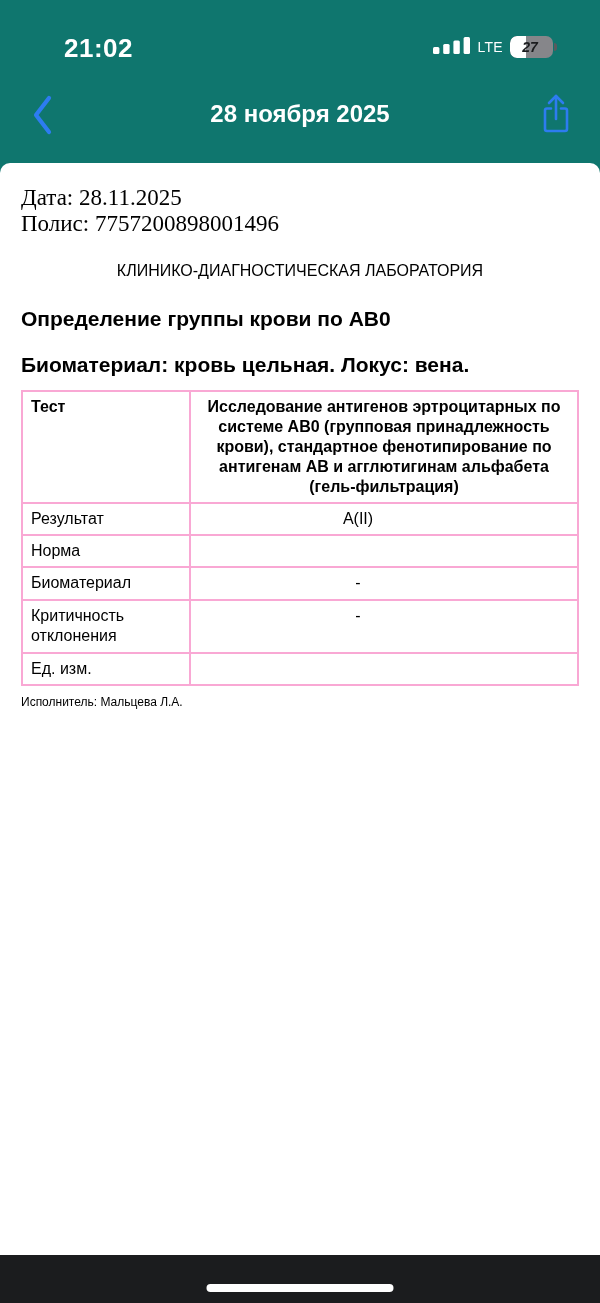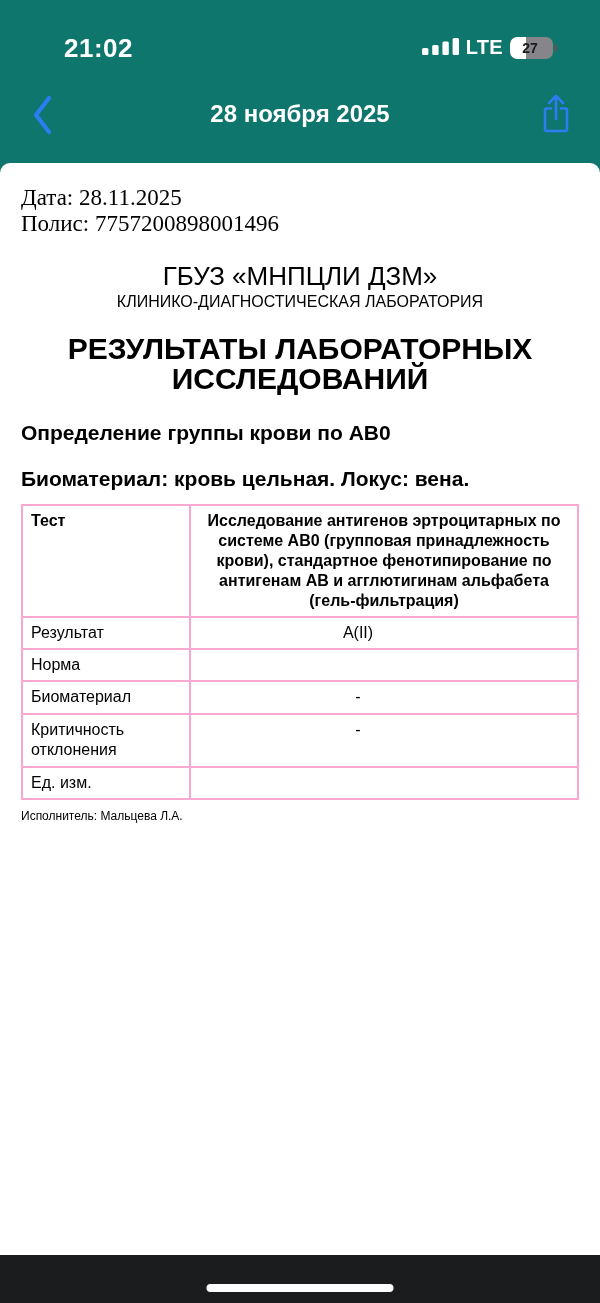--- a/index.html
+++ b/index.html
@@ -5,26 +5,26 @@
   html,body{margin:0;padding:0;background:#000;}
   .screen{
     position:relative;width:600px;height:1303px;overflow:hidden;
     background:#0f766e;font-family:"Liberation Sans",sans-serif;
     -webkit-font-smoothing:antialiased;
   }
   
   .status-bar{position:absolute;top:0;left:0;width:600px;height:70px;}
   .status-time{position:absolute;left:64px;top:33px;color:#fff;font-size:26px;font-weight:600;letter-spacing:.5px;}
   .status-right{position:absolute;right:47px;top:36px;display:flex;align-items:center;gap:7px;}
-  .net-label{color:#fff;font-size:20px;font-weight:700;letter-spacing:.3px;}
+  .net-label{color:#fff;font-size:14px;font-weight:400;letter-spacing:.3px;}
   .battery{position:relative;width:43px;height:22px;}
   .battery-body{position:absolute;left:0;top:0;width:43px;height:22px;border-radius:7px;background:#86868a;overflow:hidden;}
   .battery-fill{position:absolute;left:0;top:0;width:38%;height:100%;background:#fff;border-radius:7px 0 0 7px;}
   .battery-num{position:absolute;left:0;top:0;width:40px;height:22px;display:flex;align-items:center;justify-content:center;
-    font-size:14px;font-weight:700;color:#1b1c1e;}
+    font-size:14px;font-weight:700;color:#1b1c1e;font-style:italic;}
   .battery-cap{position:absolute;right:-4px;top:7px;width:3px;height:8px;border-radius:0 3px 3px 0;background:#5a5a5e;}
   
   .nav-bar{position:absolute;top:70px;left:0;width:600px;height:93px;}
   .back-button{position:absolute;left:22px;top:22px;width:40px;height:50px;display:flex;align-items:center;justify-content:center;cursor:pointer;}
   .nav-title{position:absolute;left:0;top:30px;width:600px;text-align:center;color:#fff;font-size:24px;font-weight:600;}
   .share-button{position:absolute;right:22px;top:20px;width:44px;height:52px;display:flex;align-items:center;justify-content:center;cursor:pointer;}
   
   .page{
     position:absolute;top:163px;left:0;width:600px;height:1188px;
     background:#ffffff;border-radius:10px;color:#000;
@@ -103,25 +103,23 @@
       </span>
     </div>
   </div>
 
   <div class="page">
     <div class="page-inner">
       <div class="meta-line">Дата: 28.11.2025</div>
       <div class="meta-line">Полис: 7757200898001496</div>
 
       <div class="org-block">
-        <div class="org-name">ГБУЗ «МНПЦЛИ ДЗМ»</div>
         <div class="org-dept">КЛИНИКО-ДИАГНОСТИЧЕСКАЯ ЛАБОРАТОРИЯ</div>
       </div>
 
-      <div class="doc-title">РЕЗУЛЬТАТЫ ЛАБОРАТОРНЫХ ИССЛЕДОВАНИЙ</div>
 
       <div class="section-heading">Определение группы крови по АВ0</div>
       <div class="biomaterial">Биоматериал: кровь цельная. Локус: вена.</div>
 
       <table class="results">
         <tbody>
             <tr class="r-test">
           <td class="c1" style="font-weight:700">Тест</td>
           <td class="c2">Исследование антигенов эртроцитарных по системе АВ0 (групповая принадлежность крови), стандартное фенотипирование по антигенам АВ и агглютигинам альфабета (гель-фильтрация)</td>
         </tr>

